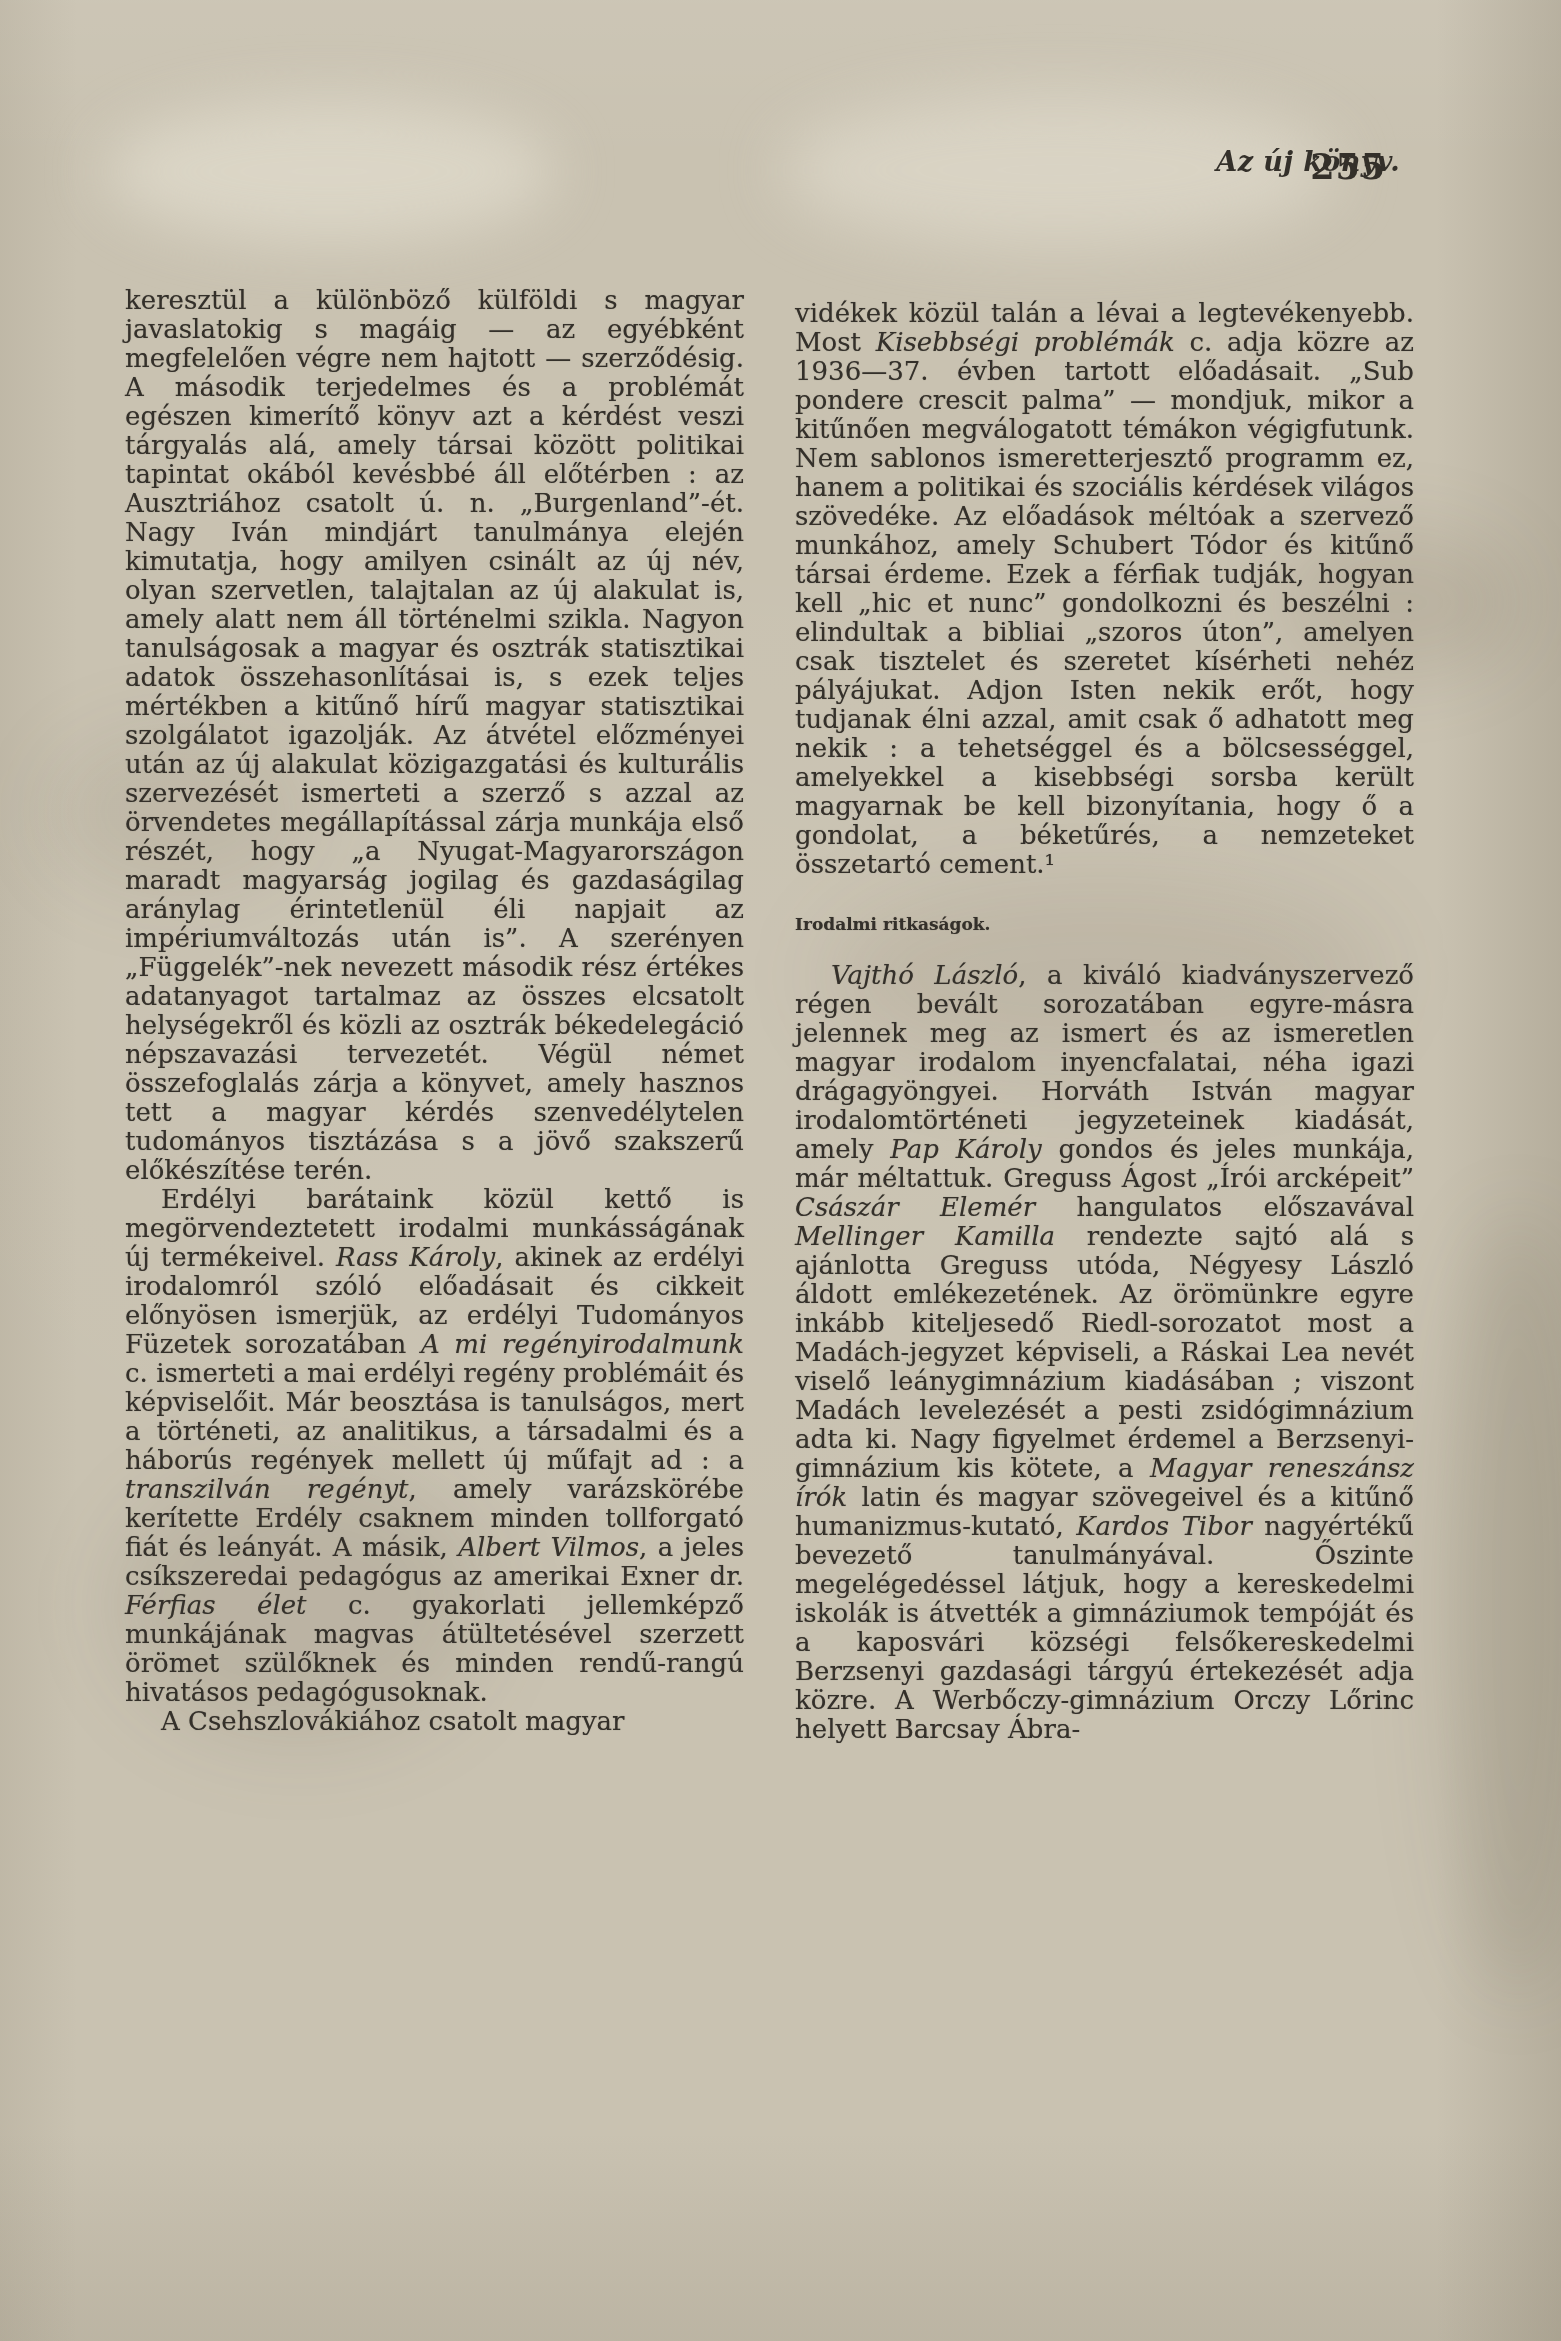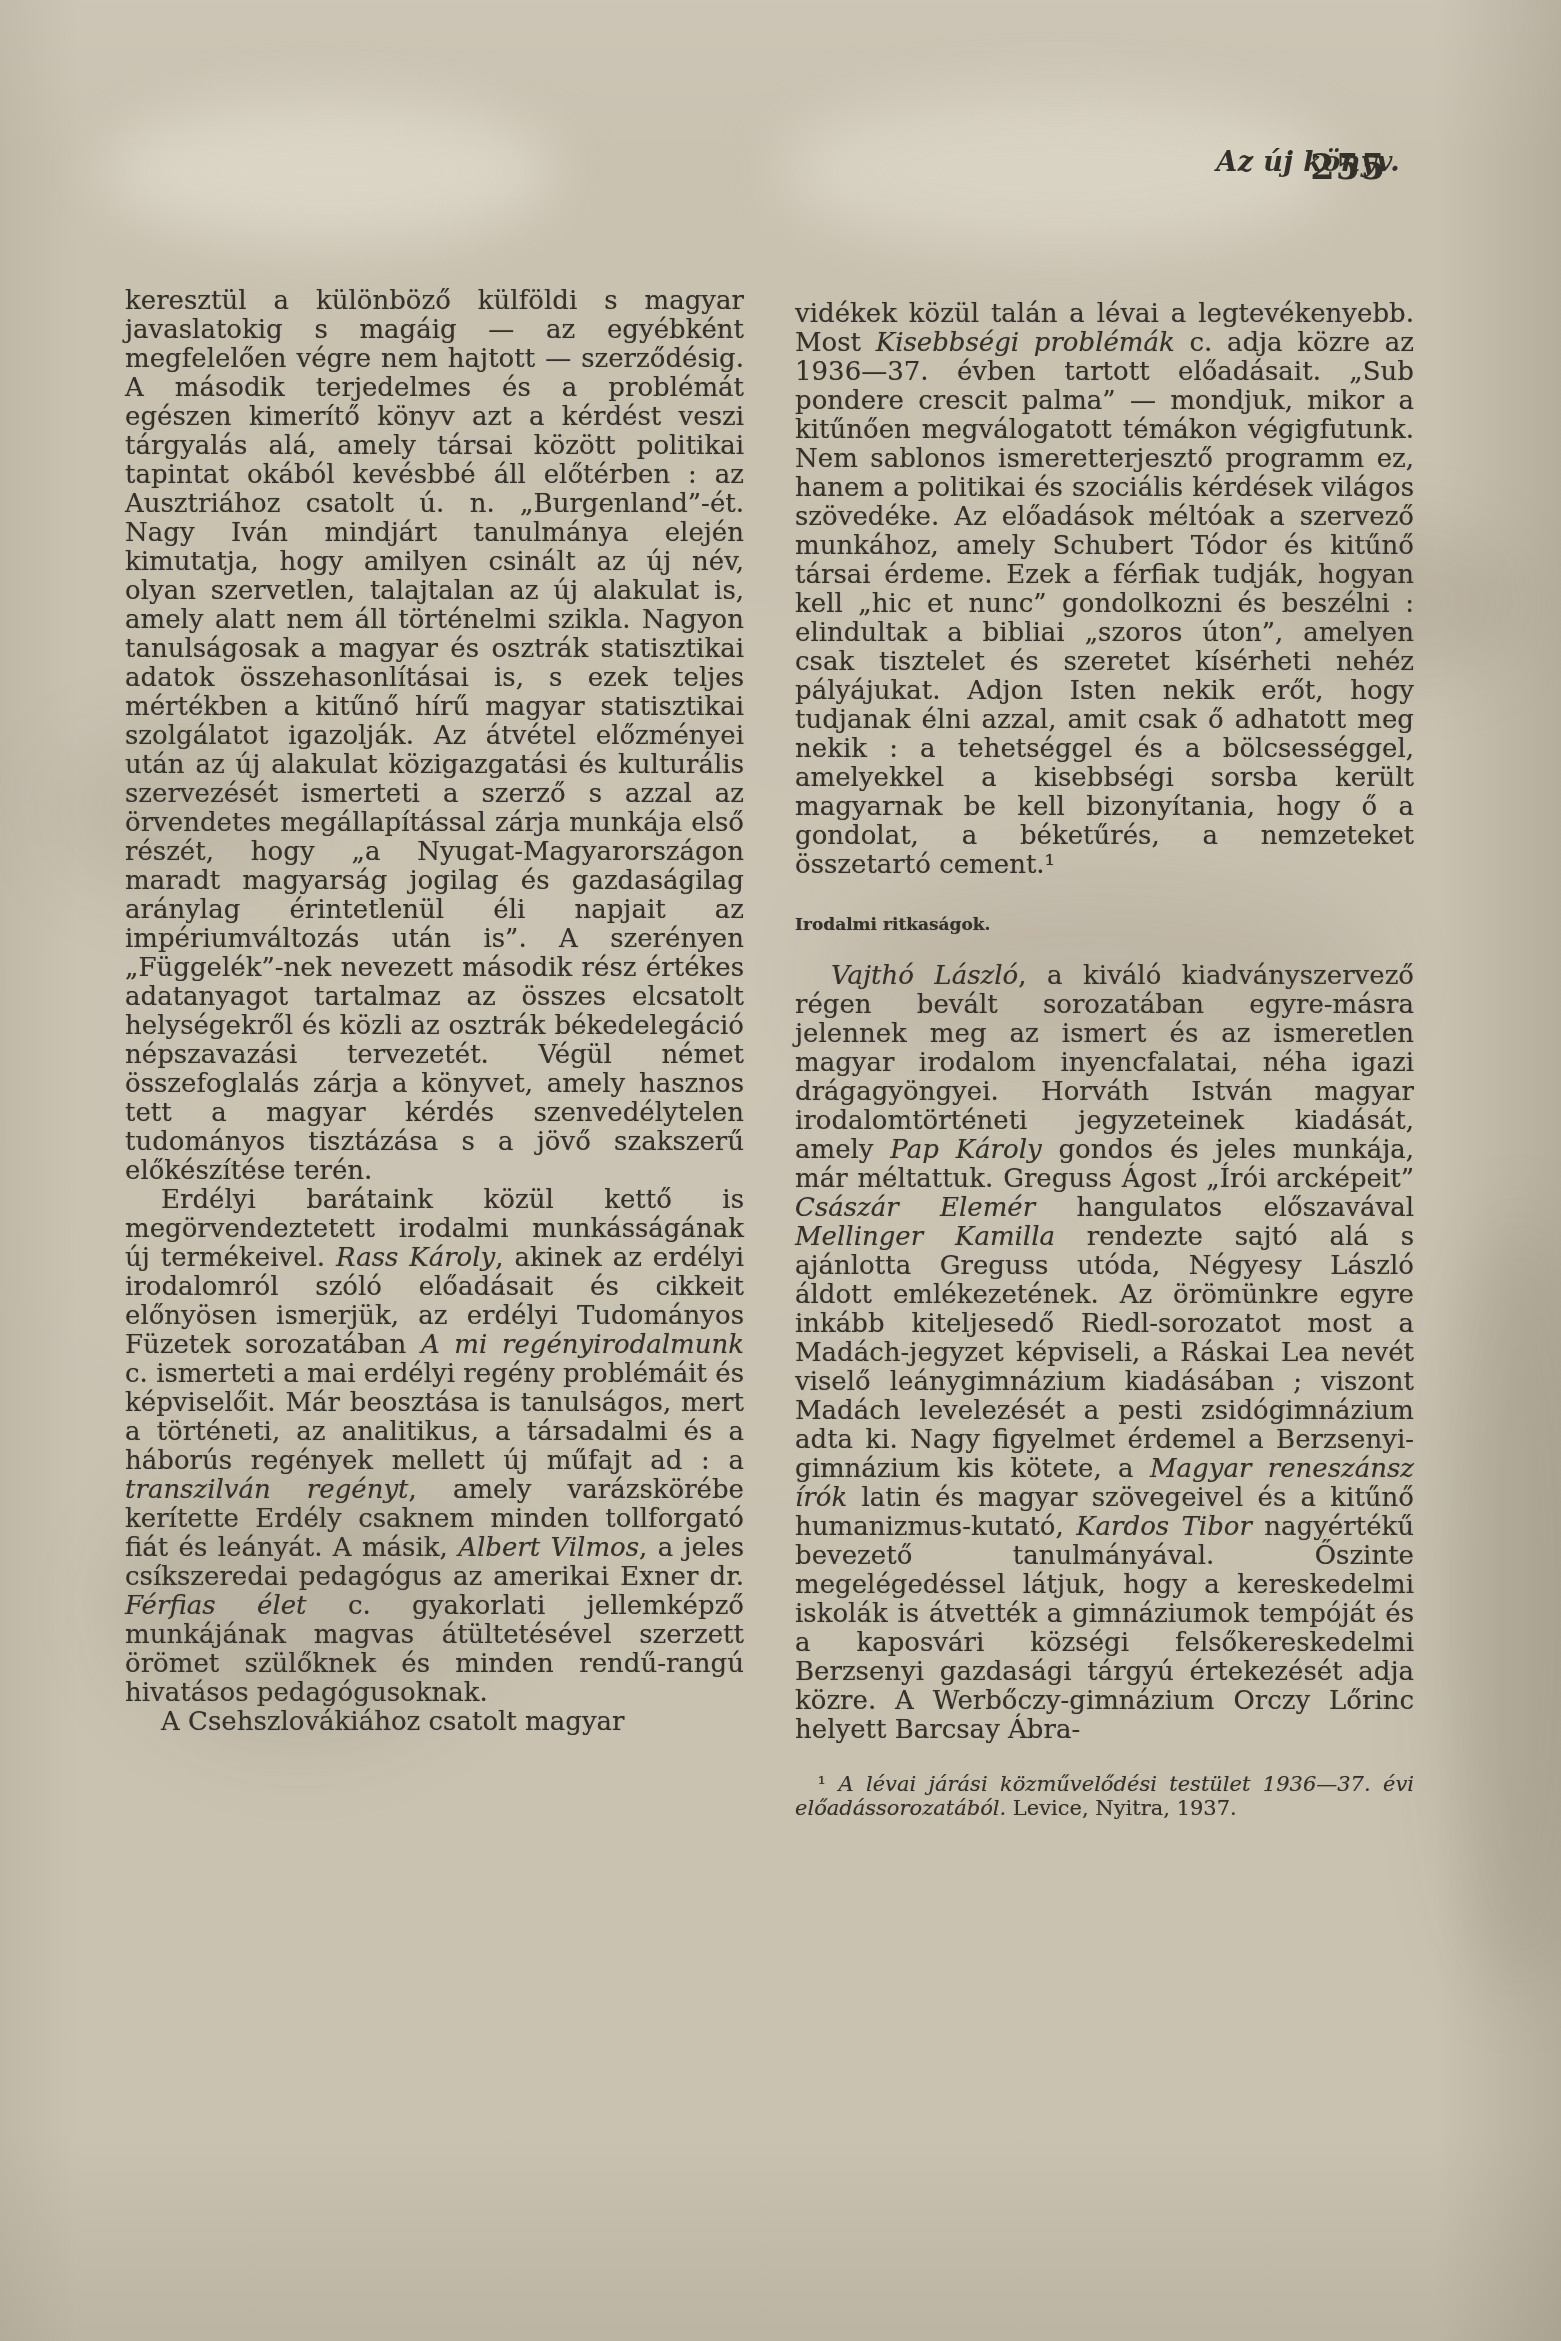--- a/index.html
+++ b/index.html
@@ -90,17 +90,16 @@
       <p class="para indent"><span>Erdélyi barátaink közül kettő is megörvendeztetett irodalmi munkásságának új termékeivel. </span><i>Rass Károly</i><span>, akinek az erdélyi irodalomról szóló előadásait és cikkeit előnyösen ismerjük, az erdélyi Tudományos Füzetek sorozatában </span><i>A mi regényirodalmunk</i><span> c. ismerteti a mai erdélyi regény problémáit és képviselőit. Már beosztása is tanulságos, mert a történeti, az analitikus, a társadalmi és a háborús regények mellett új műfajt ad : a </span><i>transzilván regényt</i><span>, amely varázskörébe kerítette Erdély csaknem minden tollforgató fiát és leányát. A másik, </span><i>Albert Vilmos</i><span>, a jeles csíkszeredai pedagógus az amerikai Exner dr. </span><i>Férfias élet</i><span> c. gyakorlati jellemképző munkájának magvas átültetésével szerzett örömet szülőknek és minden rendű-rangú hivatásos pedagógusoknak.</span></p>
       <p class="para indent"><span>A Csehszlovákiához csatolt magyar</span></p>
     </div>
 
   <div class="column column-right">
     <div class="column-text">
         <p class="para"><span>vidékek közül talán a lévai a legtevékenyebb. Most </span><i>Kisebbségi problémák</i><span> c. adja közre az 1936—37. évben tartott előadásait. „Sub pondere crescit palma” — mondjuk, mikor a kitűnően megválogatott témákon végigfutunk. Nem sablonos ismeretterjesztő programm ez, hanem a politikai és szociális kérdések világos szövedéke. Az előadások méltóak a szervező munkához, amely Schubert Tódor és kitűnő társai érdeme. Ezek a férfiak tudják, hogyan kell „hic et nunc” gondolkozni és beszélni : elindultak a bibliai „szoros úton”, amelyen csak tisztelet és szeretet kísérheti nehéz pályájukat. Adjon Isten nekik erőt, hogy tudjanak élni azzal, amit csak ő adhatott meg nekik : a tehetséggel és a bölcsességgel, amelyekkel a kisebbségi sorsba került magyarnak be kell bizonyítania, hogy ő a gondolat, a béketűrés, a nemzeteket összetartó cement.¹</span></p>
         <h2 class="section-heading">Irodalmi ritkaságok.</h2>
         <p class="para indent"><i>Vajthó László</i><span>, a kiváló kiadványszervező régen bevált sorozatában egyre-másra jelennek meg az ismert és az ismeretlen magyar irodalom inyencfalatai, néha igazi drágagyöngyei. Horváth István magyar irodalomtörténeti jegyzeteinek kiadását, amely </span><i>Pap Károly</i><span> gondos és jeles munkája, már méltattuk. Greguss Ágost „Írói arcképeit” </span><i>Császár Elemér</i><span> hangulatos előszavával </span><i>Mellinger Kamilla</i><span> rendezte sajtó alá s ajánlotta Greguss utóda, Négyesy László áldott emlékezetének. Az örömünkre egyre inkább kiteljesedő Riedl-sorozatot most a Madách-jegyzet képviseli, a Ráskai Lea nevét viselő leánygimnázium kiadásában ; viszont Madách levelezését a pesti zsidógimnázium adta ki. Nagy figyelmet érdemel a Berzsenyi-gimnázium kis kötete, a </span><i>Magyar reneszánsz írók</i><span> latin és magyar szövegeivel és a kitűnő humanizmus-kutató, </span><i>Kardos Tibor</i><span> nagyértékű bevezető tanulmányával. Őszinte megelégedéssel látjuk, hogy a kereskedelmi iskolák is átvették a gimnáziumok tempóját és a kaposvári községi felsőkereskedelmi Berzsenyi gazdasági tárgyú értekezését adja közre. A Werbőczy-gimnázium Orczy Lőrinc helyett Barcsay Ábra-</span></p>
       </div>
-    <div class="footnote"><span>¹ </span><i>A lévai járási közművelődési testület 1936—37. évi előadássorozatából.</i><span> Levice, Nyitra, 1937.</span></div>
   </div>
 
 </div>
 
 
 </body></html>

